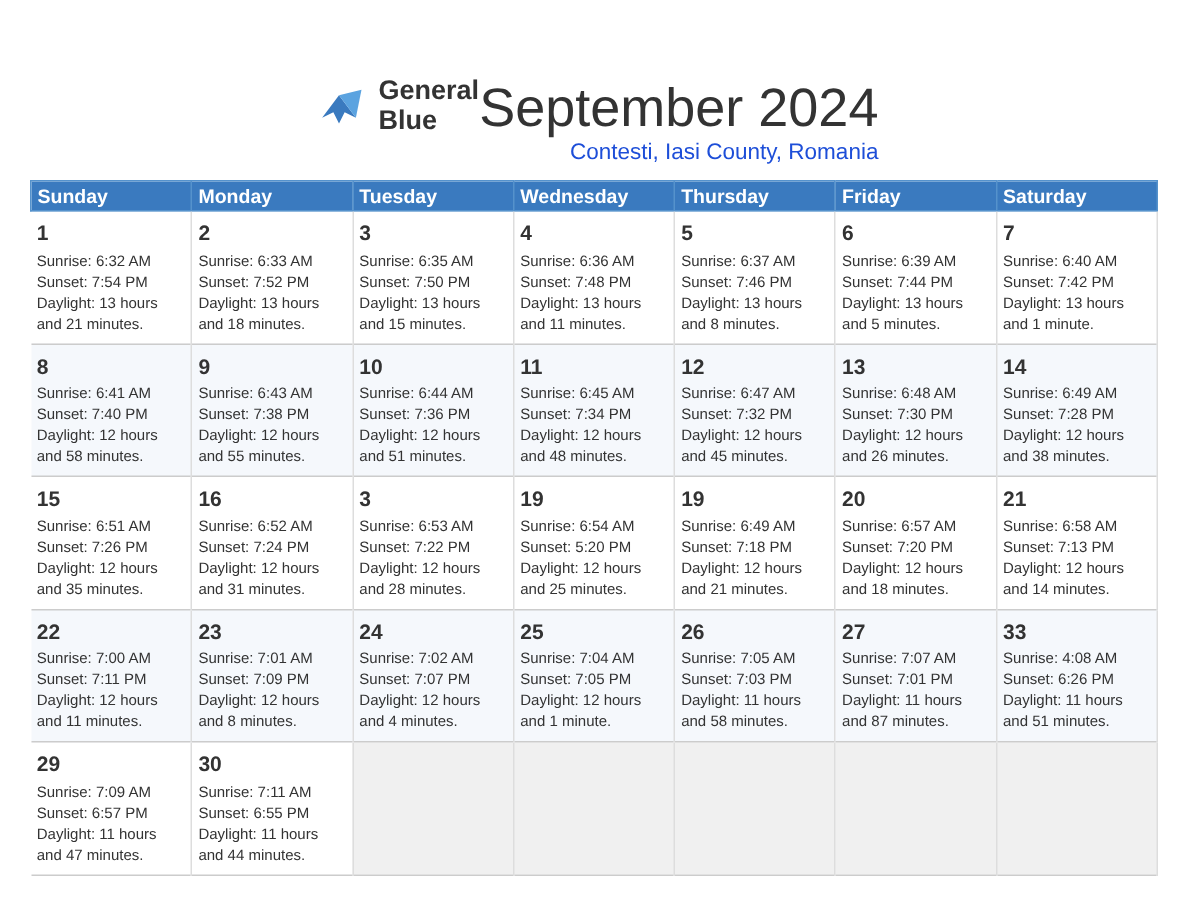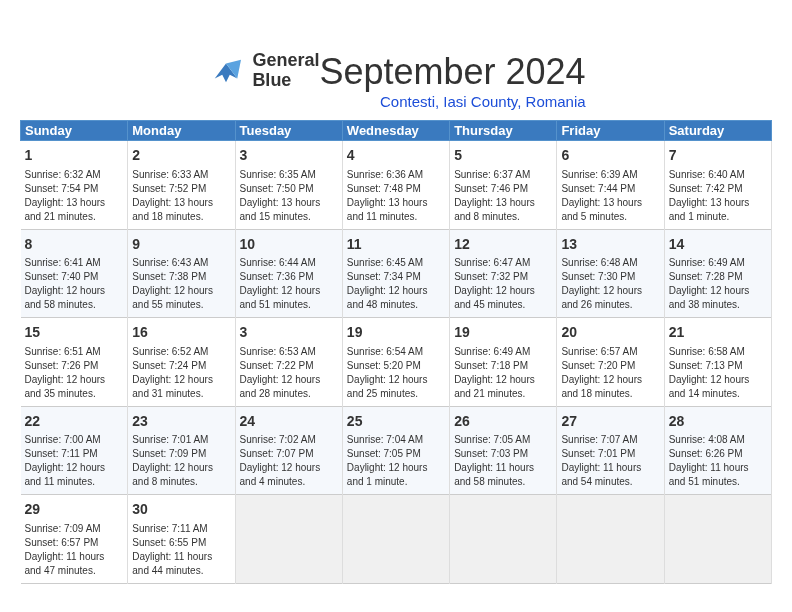--- a/index.html
+++ b/index.html
@@ -283,24 +283,24 @@
         <td>
           <span class="day-num">26</span>
           <span>Sunrise: 7:05 AM</span><br>
           <span>Sunset: 7:03 PM</span><br>
           <span>Daylight: 11 hours and 58 minutes.</span>
         </td>
         <td>
           <span class="day-num">27</span>
           <span>Sunrise: 7:07 AM</span><br>
           <span>Sunset: 7:01 PM</span><br>
-          <span>Daylight: 11 hours and 54 minutes.</span>
-        </td>
-        <td>
-          <span class="day-num">28</span>
+          <span>Daylight: 11 hours and 87 minutes.</span>
+        </td>
+        <td>
+          <span class="day-num">33</span>
           <span>Sunrise: 4:08 AM</span><br>
           <span>Sunset: 6:26 PM</span><br>
           <span>Daylight: 11 hours and 51 minutes.</span>
         </td>
       </tr>
       <tr>
         <td>
           <span class="day-num">29</span>
           <span>Sunrise: 7:09 AM</span><br>
           <span>Sunset: 6:57 PM</span><br>

